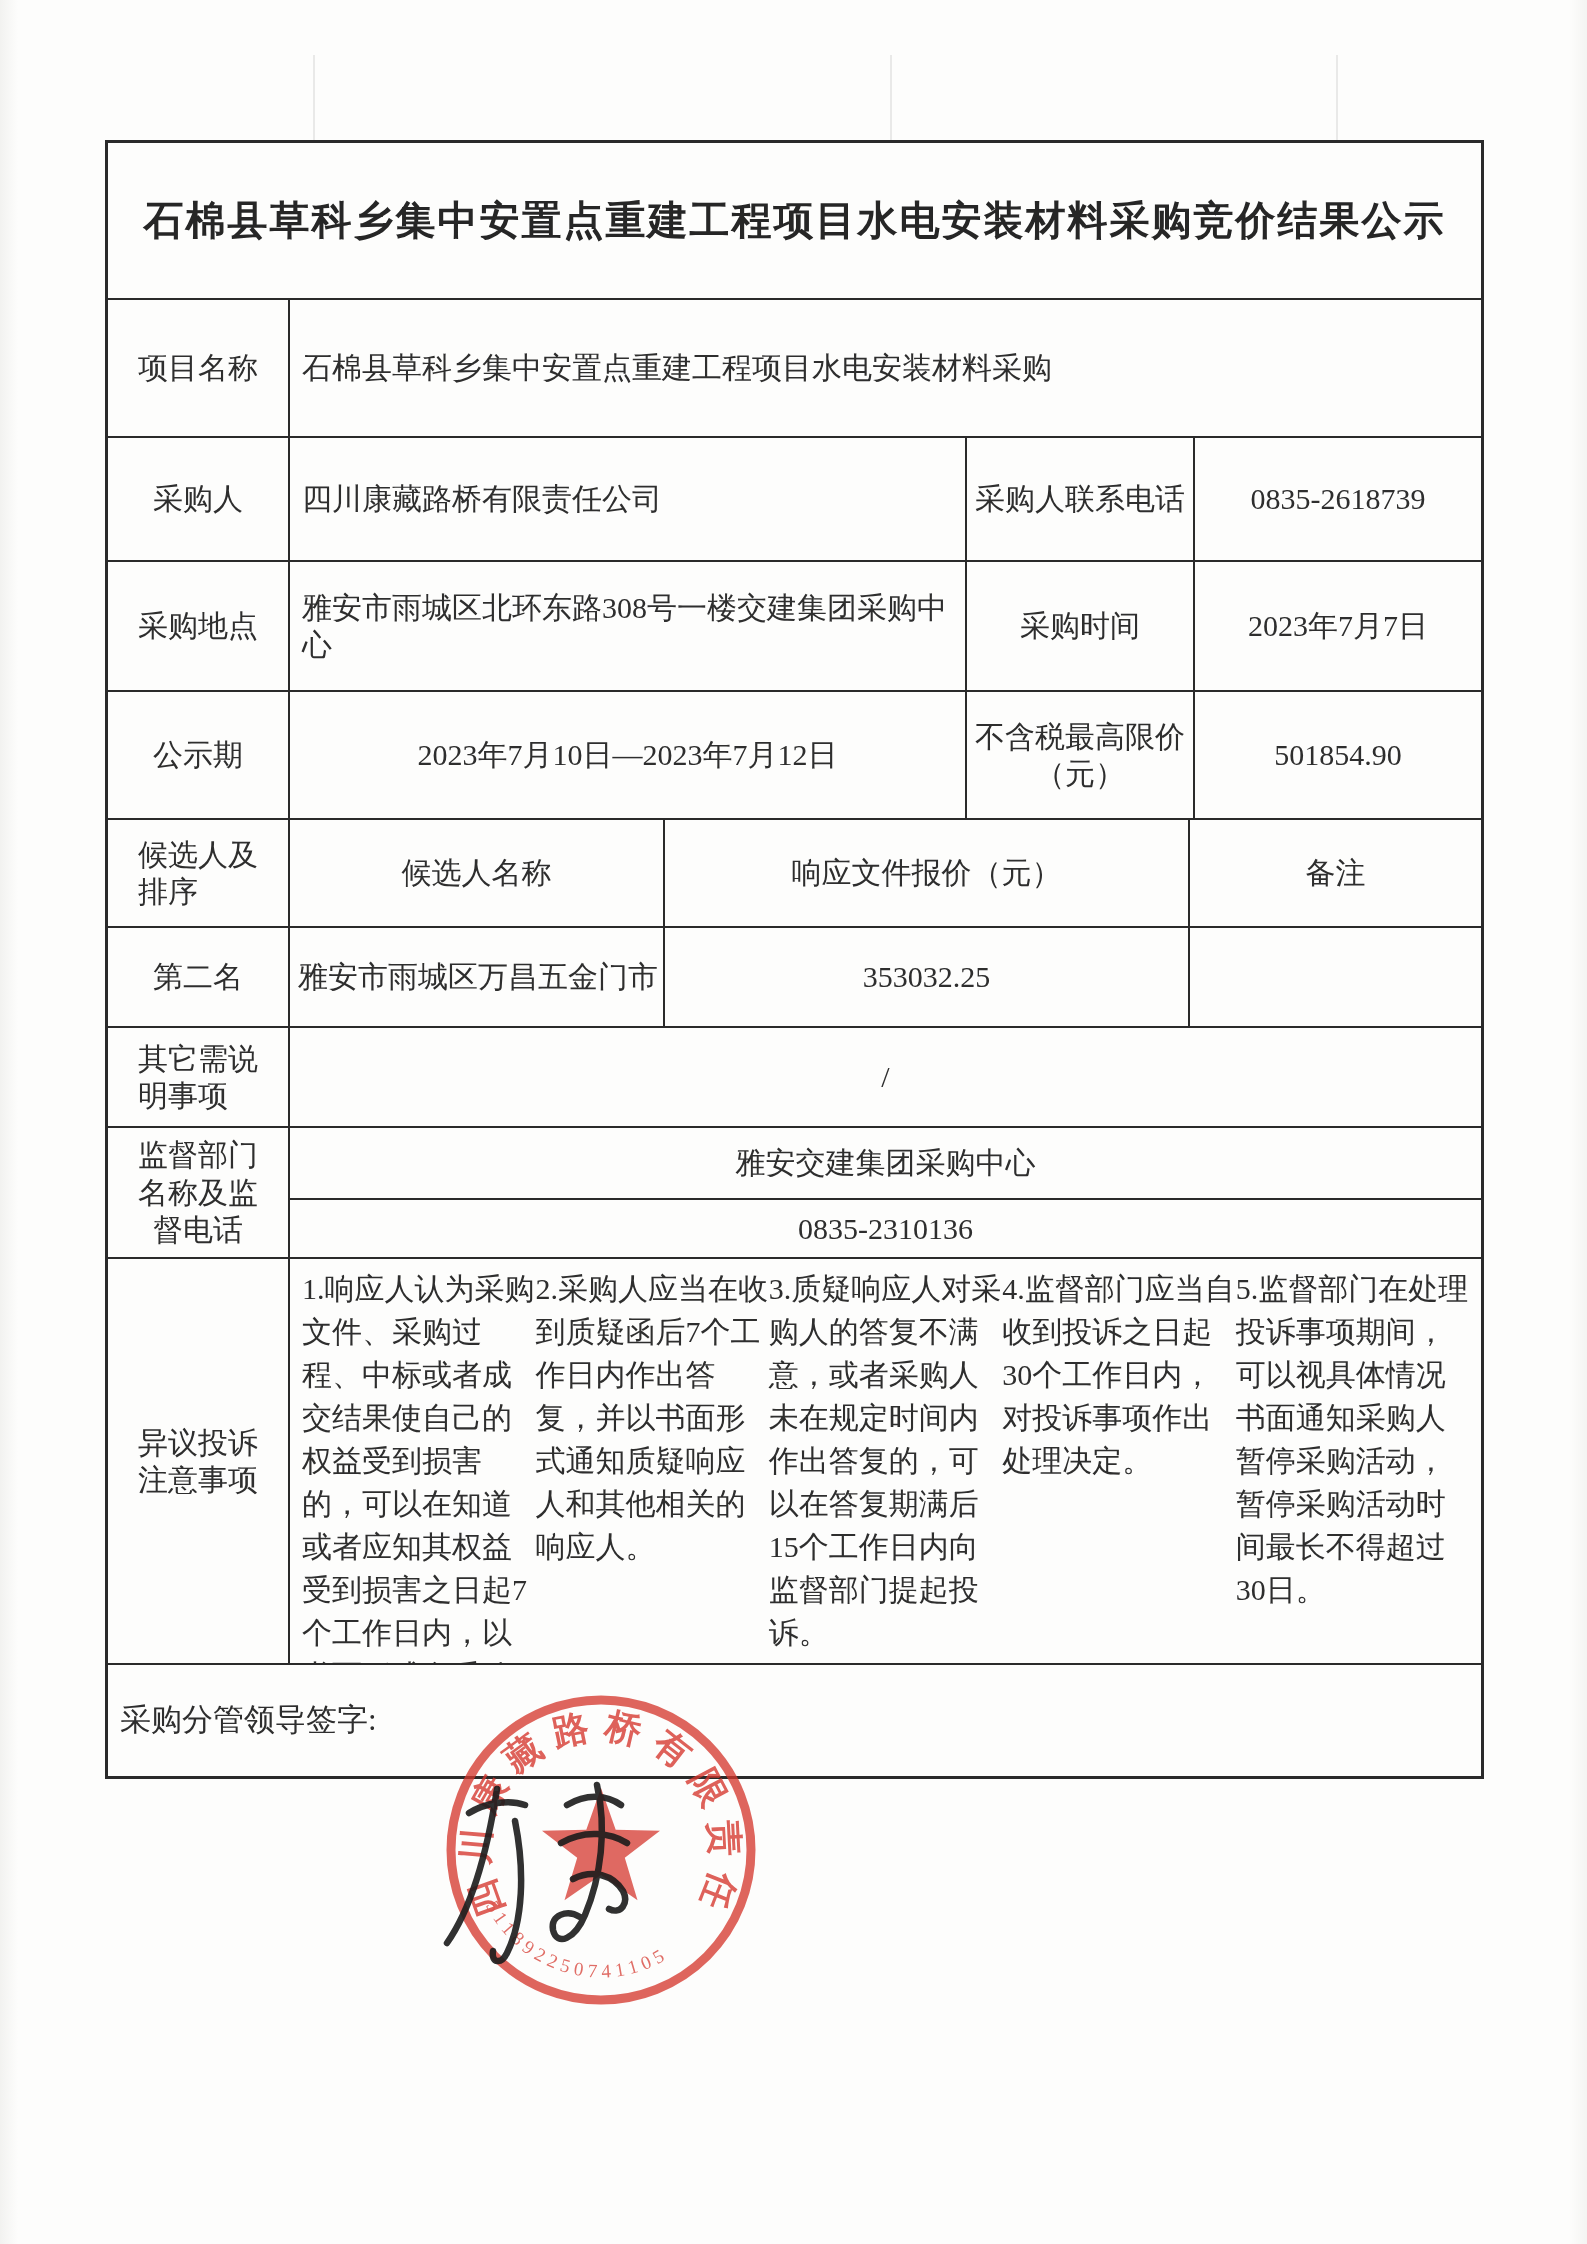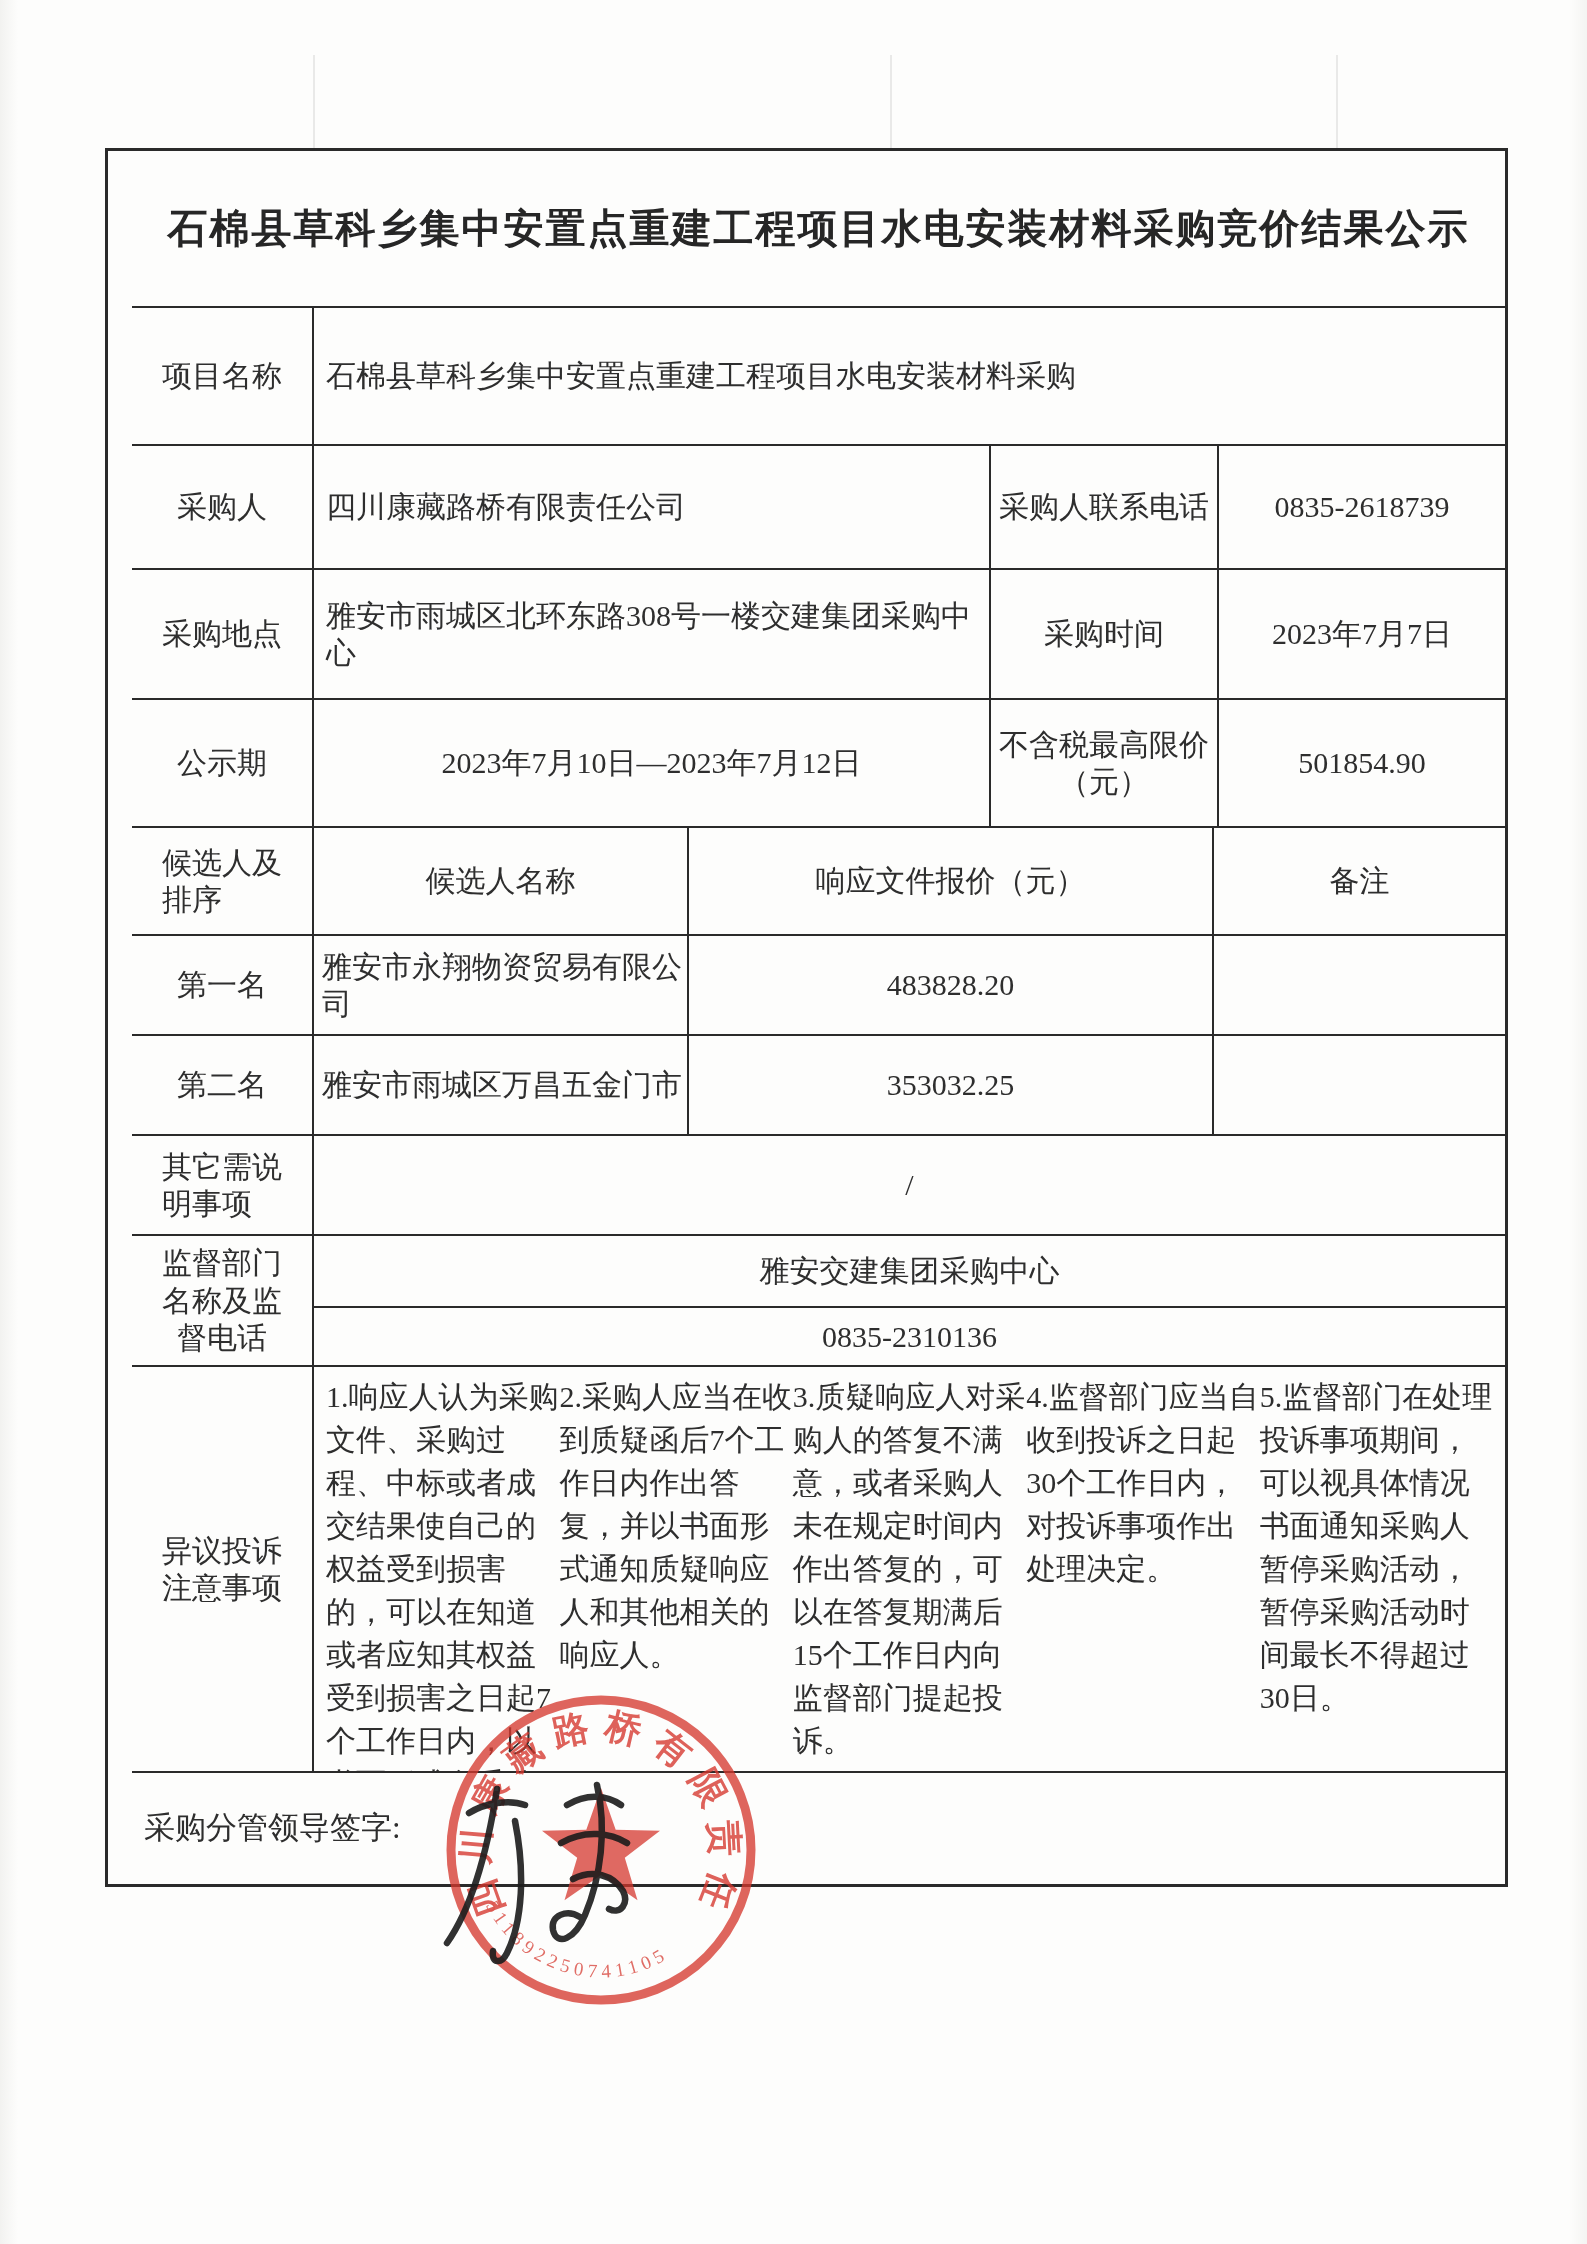--- a/index.html
+++ b/index.html
@@ -5,21 +5,21 @@
   html,body{margin:0;padding:0;}
   body{
     width:1587px;height:2244px;
     background:#fbfbfa;
     font-family:"Liberation Serif","DejaVu Serif",serif;
     color:#2e2e2e;
   }
   .page{position:relative;width:1587px;height:2244px;overflow:hidden;
     background:linear-gradient(90deg,#f2f2f0 0px,#fdfdfc 18px,#fdfdfc 1569px,#f4f4f2 1587px);}
   .crease{position:absolute;top:55px;height:290px;width:2px;background:rgba(60,60,60,.10);}
-  .tbl{position:absolute;left:105px;top:148px;width:1373px;border:3px solid #2a2a2a;background:#fdfdfc;padding-left:24px;}
+  .tbl{position:absolute;left:105px;top:140px;width:1373px;border:3px solid #2a2a2a;background:#fdfdfc;}
   .row{display:flex;box-sizing:border-box;border-top:2px solid #2a2a2a;}
   .row.first{border-top:none;}
   .cell{box-sizing:border-box;border-left:2px solid #2a2a2a;display:flex;align-items:center;
         font-size:30px;line-height:1.25;overflow:hidden;}
   .cell.cfirst{border-left:none;}
   .lbl{width:180px;justify-content:center;text-align:center;}
   .lbl .wrap{white-space:pre-line;display:inline-block;}
   .lbl .wrap.leftblock{text-align:left;}
   .w-b{width:677px;}
   .w-c{width:228px;}
@@ -99,26 +99,20 @@
     <div class="row" style="height:108px">
       <div class="cell cfirst lbl">
           <span class="wrap leftblock">候选人及
 排序</span>
         </div>
       <div class="cell center cb">候选人名称</div>
       <div class="cell center cc">响应文件报价（元）</div>
       <div class="cell center cd">备注</div>
     </div>
 
-    <div class="row" style="height:100px">
-      <div class="cell cfirst lbl">第一名</div>
-      <div class="cell left cb" style="padding-left:8px">雅安市永翔物资贸易有限公司</div>
-      <div class="cell center cc">483828.20</div>
-      <div class="cell center cd"></div>
-    </div>
 
     <div class="row" style="height:100px">
       <div class="cell cfirst lbl">第二名</div>
       <div class="cell left cb" style="padding-left:8px">雅安市雨城区万昌五金门市</div>
       <div class="cell center cc">353032.25</div>
       <div class="cell center cd"></div>
     </div>
 
     <div class="row" style="height:100px">
       <div class="cell cfirst lbl">

